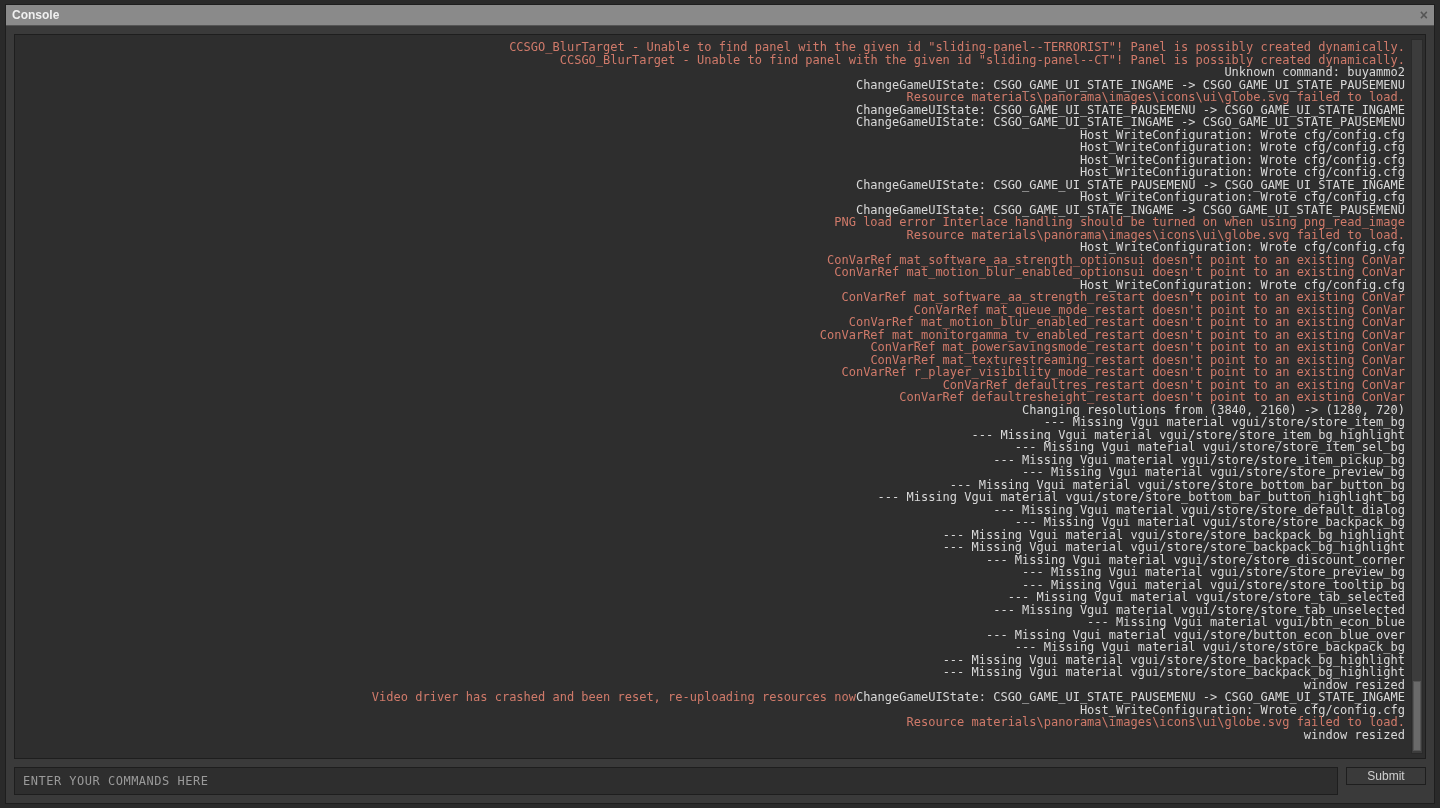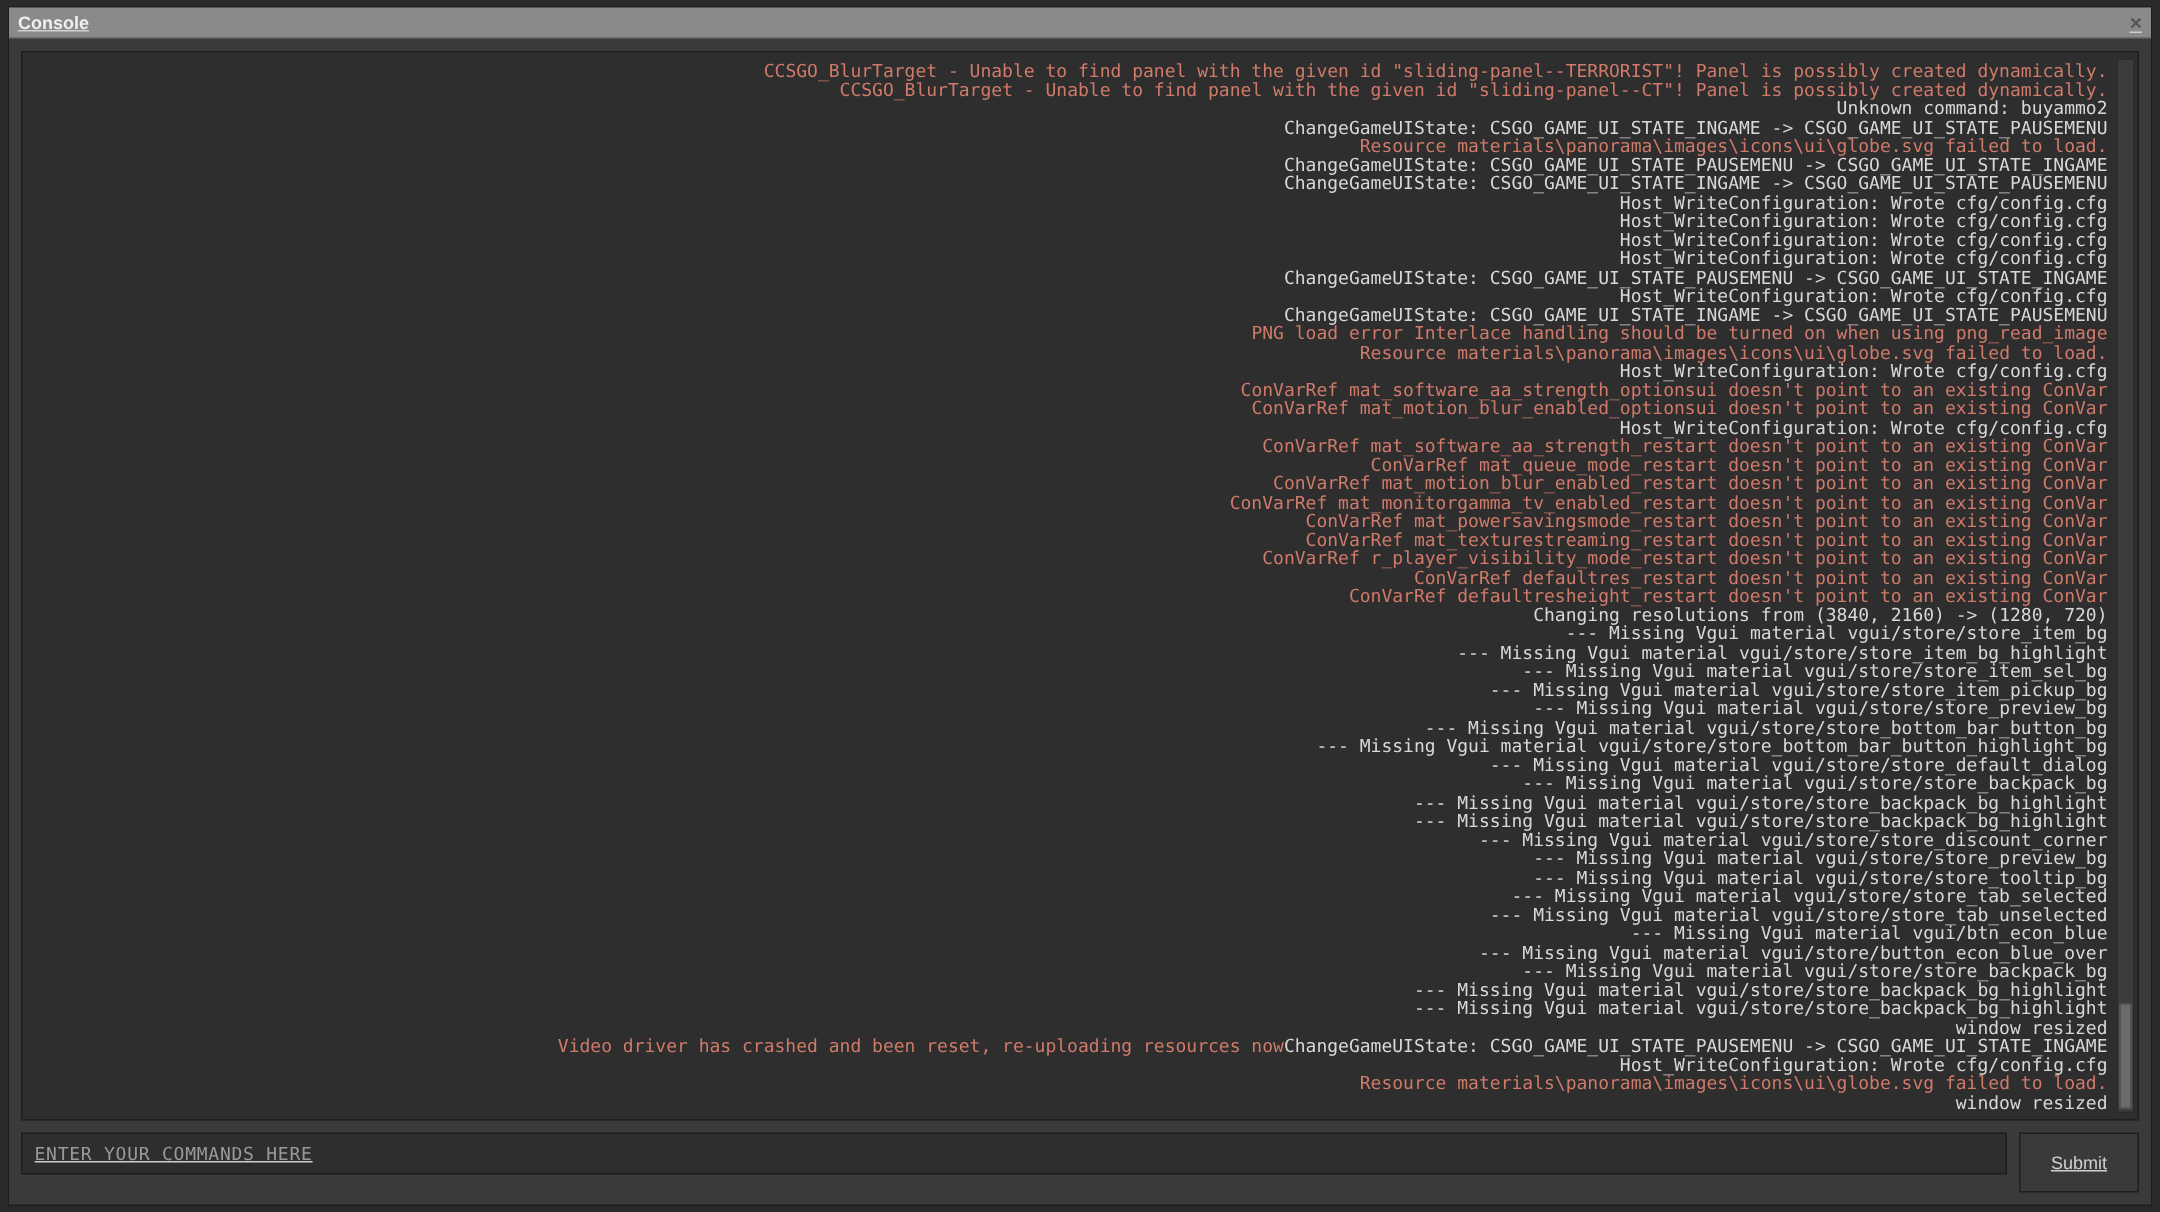--- a/index.html
+++ b/index.html
@@ -17,21 +17,20 @@
     position: absolute;
     top: 4px;
     left: 5px;
     width: 1430px;
     height: 800px;
     background: #3a3a3a;
     border: 1px solid #1e1e1e;
     display: flex;
     flex-direction: column;
     box-sizing: border-box;
-    text-decoration: underline;
   }
   .titlebar {
     height: 20px;
     background: #8a8a8a;
     display: flex;
     align-items: center;
     justify-content: space-between;
     padding: 0 6px;
     font-family: Tahoma, Arial, sans-serif;
     font-size: 12px;
@@ -106,21 +105,21 @@
     padding: 0 8px;
     outline: none;
     letter-spacing: 0.5px;
   }
   .cmd-input::placeholder {
     color: #9a9a9a;
     text-transform: uppercase;
   }
   .submit-btn {
     width: 80px;
-    height: 40px;
+    height: 18px;
     background: #3a3a3a;
     border: 1px solid #1e1e1e;
     color: #d0d0d0;
     font-family: Tahoma, Arial, sans-serif;
     font-size: 12px;
     cursor: pointer;
   }
   .l { display: block; }
   .err { color: #d07a6a; }
   .norm { color: #d8d8d8; }

